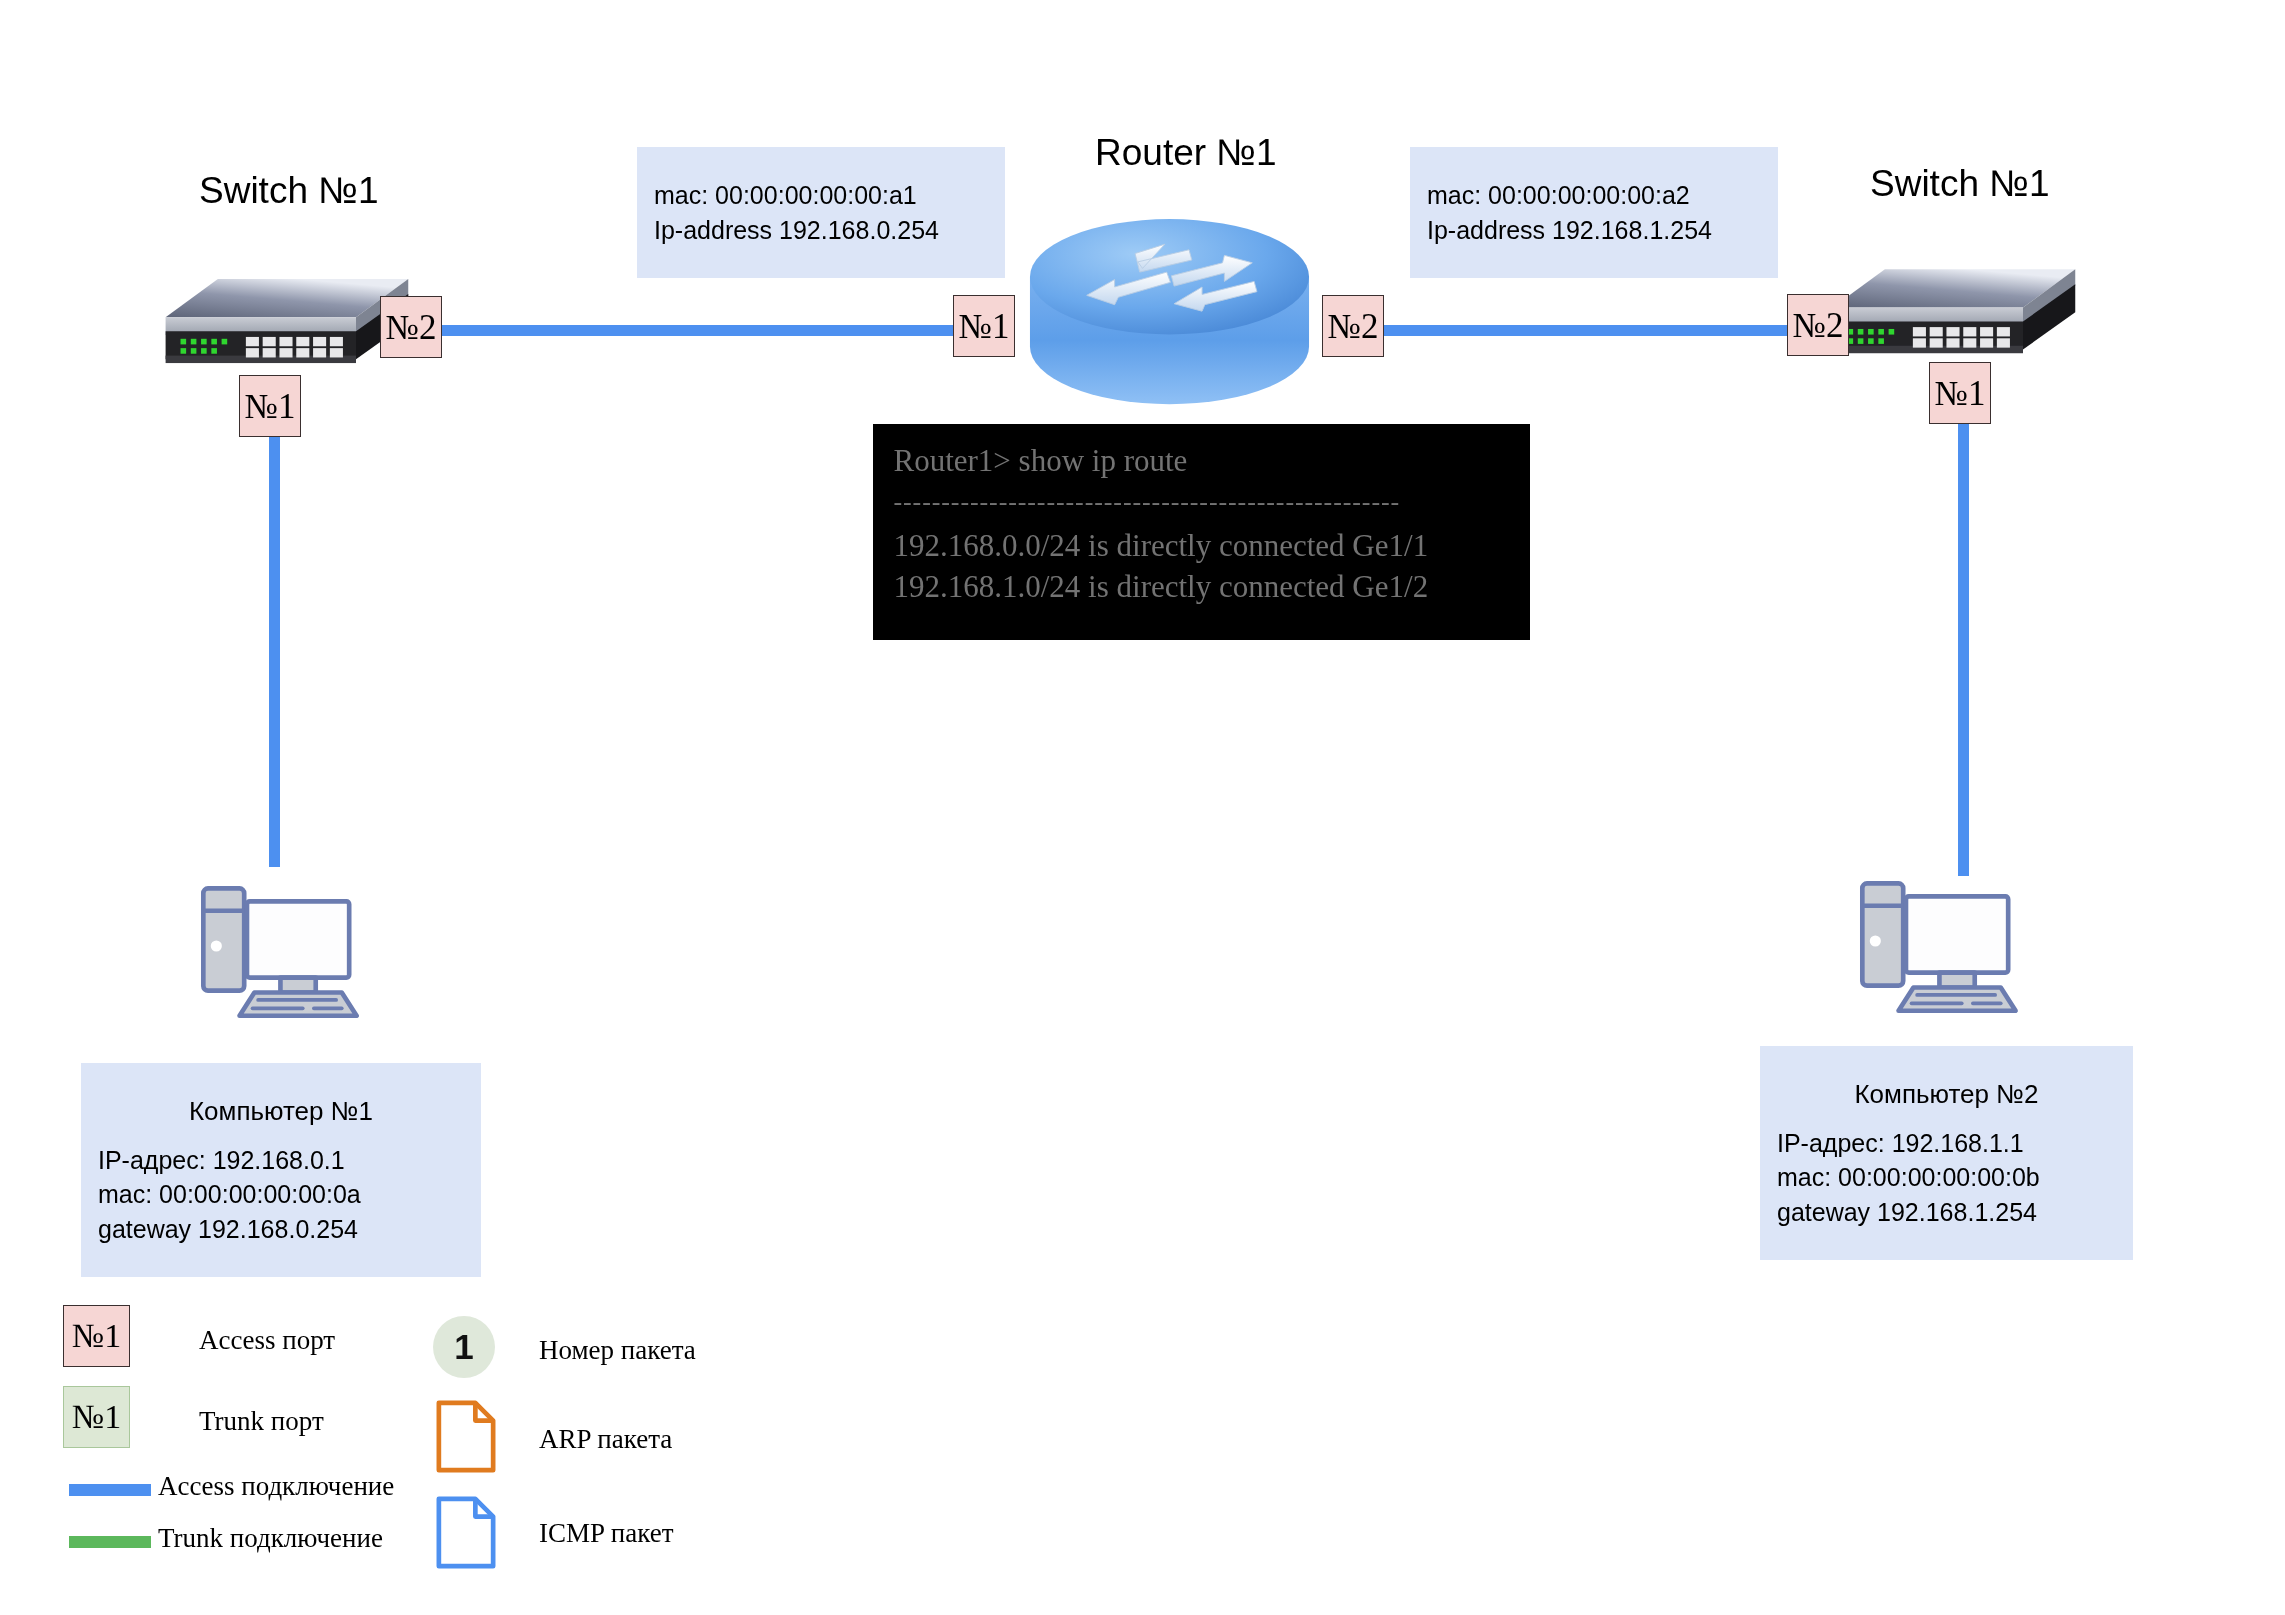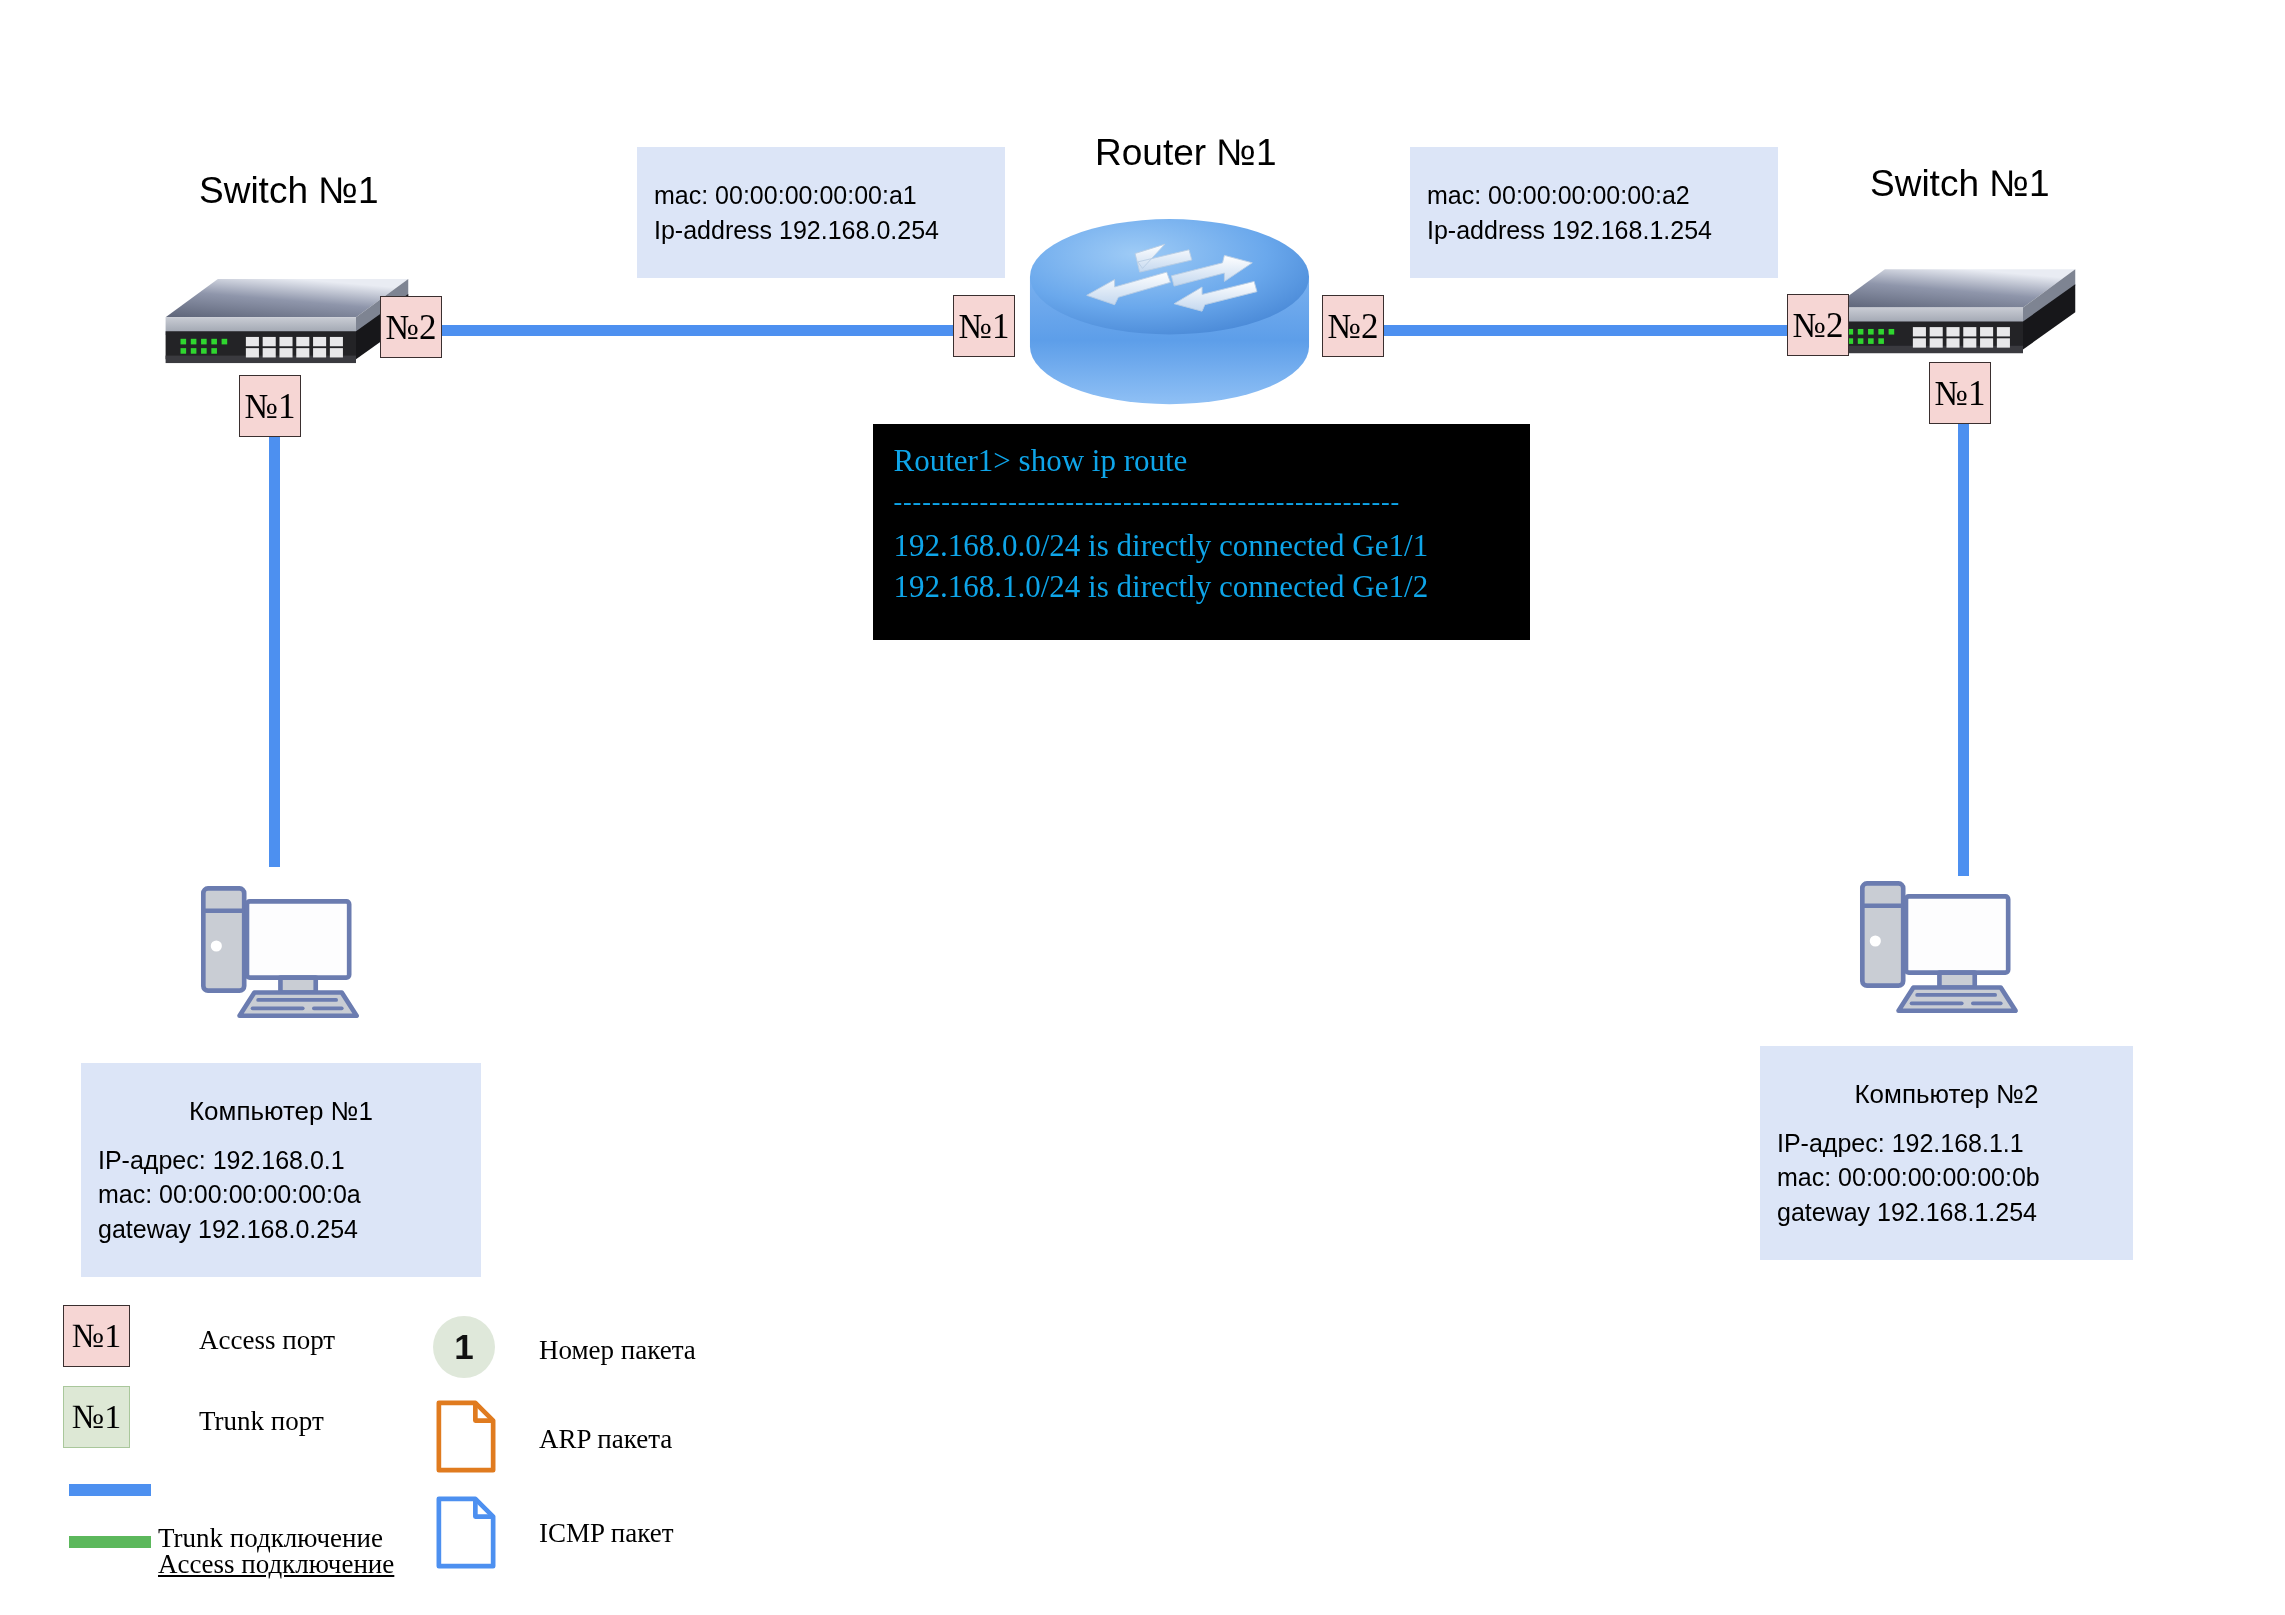--- a/index.html
+++ b/index.html
@@ -18,21 +18,21 @@
   
   .port{background:#f6d6d4;border:1.9px solid #3a2f2f;box-sizing:border-box;
         display:flex;align-items:center;justify-content:center;
         font-family:"Liberation Serif",serif;font-size:35px;color:#000;line-height:1;}
 
   
   .link-h{background:#4d90f0;height:11.2px;}
   .link-v{background:#4d90f0;width:11.2px;}
 
   
-  .terminal{background:#000;color:#0ea5e9;box-sizing:border-box;padding:17px 20.5px 15px 20.5px;
+  .terminal{background:#000;color:#737373;box-sizing:border-box;padding:17px 20.5px 15px 20.5px;
             font-family:"Liberation Serif",serif;font-size:31px;line-height:1.30;}
   .terminal .dash{letter-spacing:0.9px;font-size:26px;display:block;margin:3.7px 0 7.5px 0;
                   white-space:nowrap;overflow:hidden;}
 
   
   .lg-port{width:67px;height:62px;box-sizing:border-box;display:flex;align-items:center;
            justify-content:center;font-family:"Liberation Serif",serif;font-size:34px;color:#000;}
   .lg-access{background:#f6d6d4;border:1.9px solid #3a2f2f;}
   .lg-trunk{background:#dde8d5;border:1.9px solid #a9c79b;}
   .lg-label{font-family:"Liberation Serif",serif;font-size:27px;color:#000;white-space:nowrap;text-align:center;}
@@ -245,21 +245,21 @@
   <div>gateway 192.168.1.254</div>
 </div>
 
 <div class="abs lg-port lg-access" style="left:63px;top:1305px;">№1</div>
 <div class="abs lg-label" style="left:199px;top:1325px;">Access порт</div>
 
 <div class="abs lg-port lg-trunk" style="left:63px;top:1386px;">№1</div>
 <div class="abs lg-label" style="left:199px;top:1406px;">Trunk порт</div>
 
 <div class="abs lg-swatch-blue" style="left:69px;top:1484px;"></div>
-<div class="abs lg-label" style="left:158px;top:1549px;text-decoration:underline;">Access подключение</div>
+<div class="abs lg-label" style="left:158px;top:1471px;">Access подключение</div>
 
 <div class="abs lg-swatch-green" style="left:69px;top:1536px;"></div>
 <div class="abs lg-label" style="left:158px;top:1523px;">Trunk подключение</div>
 
 <div class="abs lg-circle" style="left:433px;top:1316px;">1</div>
 <div class="abs lg-label" style="left:539px;top:1335px;">Номер пакета</div>
 
 <svg class="abs" style="left:436px;top:1400px;" width="60" height="73" viewBox="0 0 64 78">
   <path d="M3,3 H42 L61,22 V75 H3 Z" fill="none" stroke="#e07b1f" stroke-width="5" stroke-linejoin="round"></path>
   <path d="M42,3 V22 H61" fill="none" stroke="#e07b1f" stroke-width="5" stroke-linejoin="round"></path>

